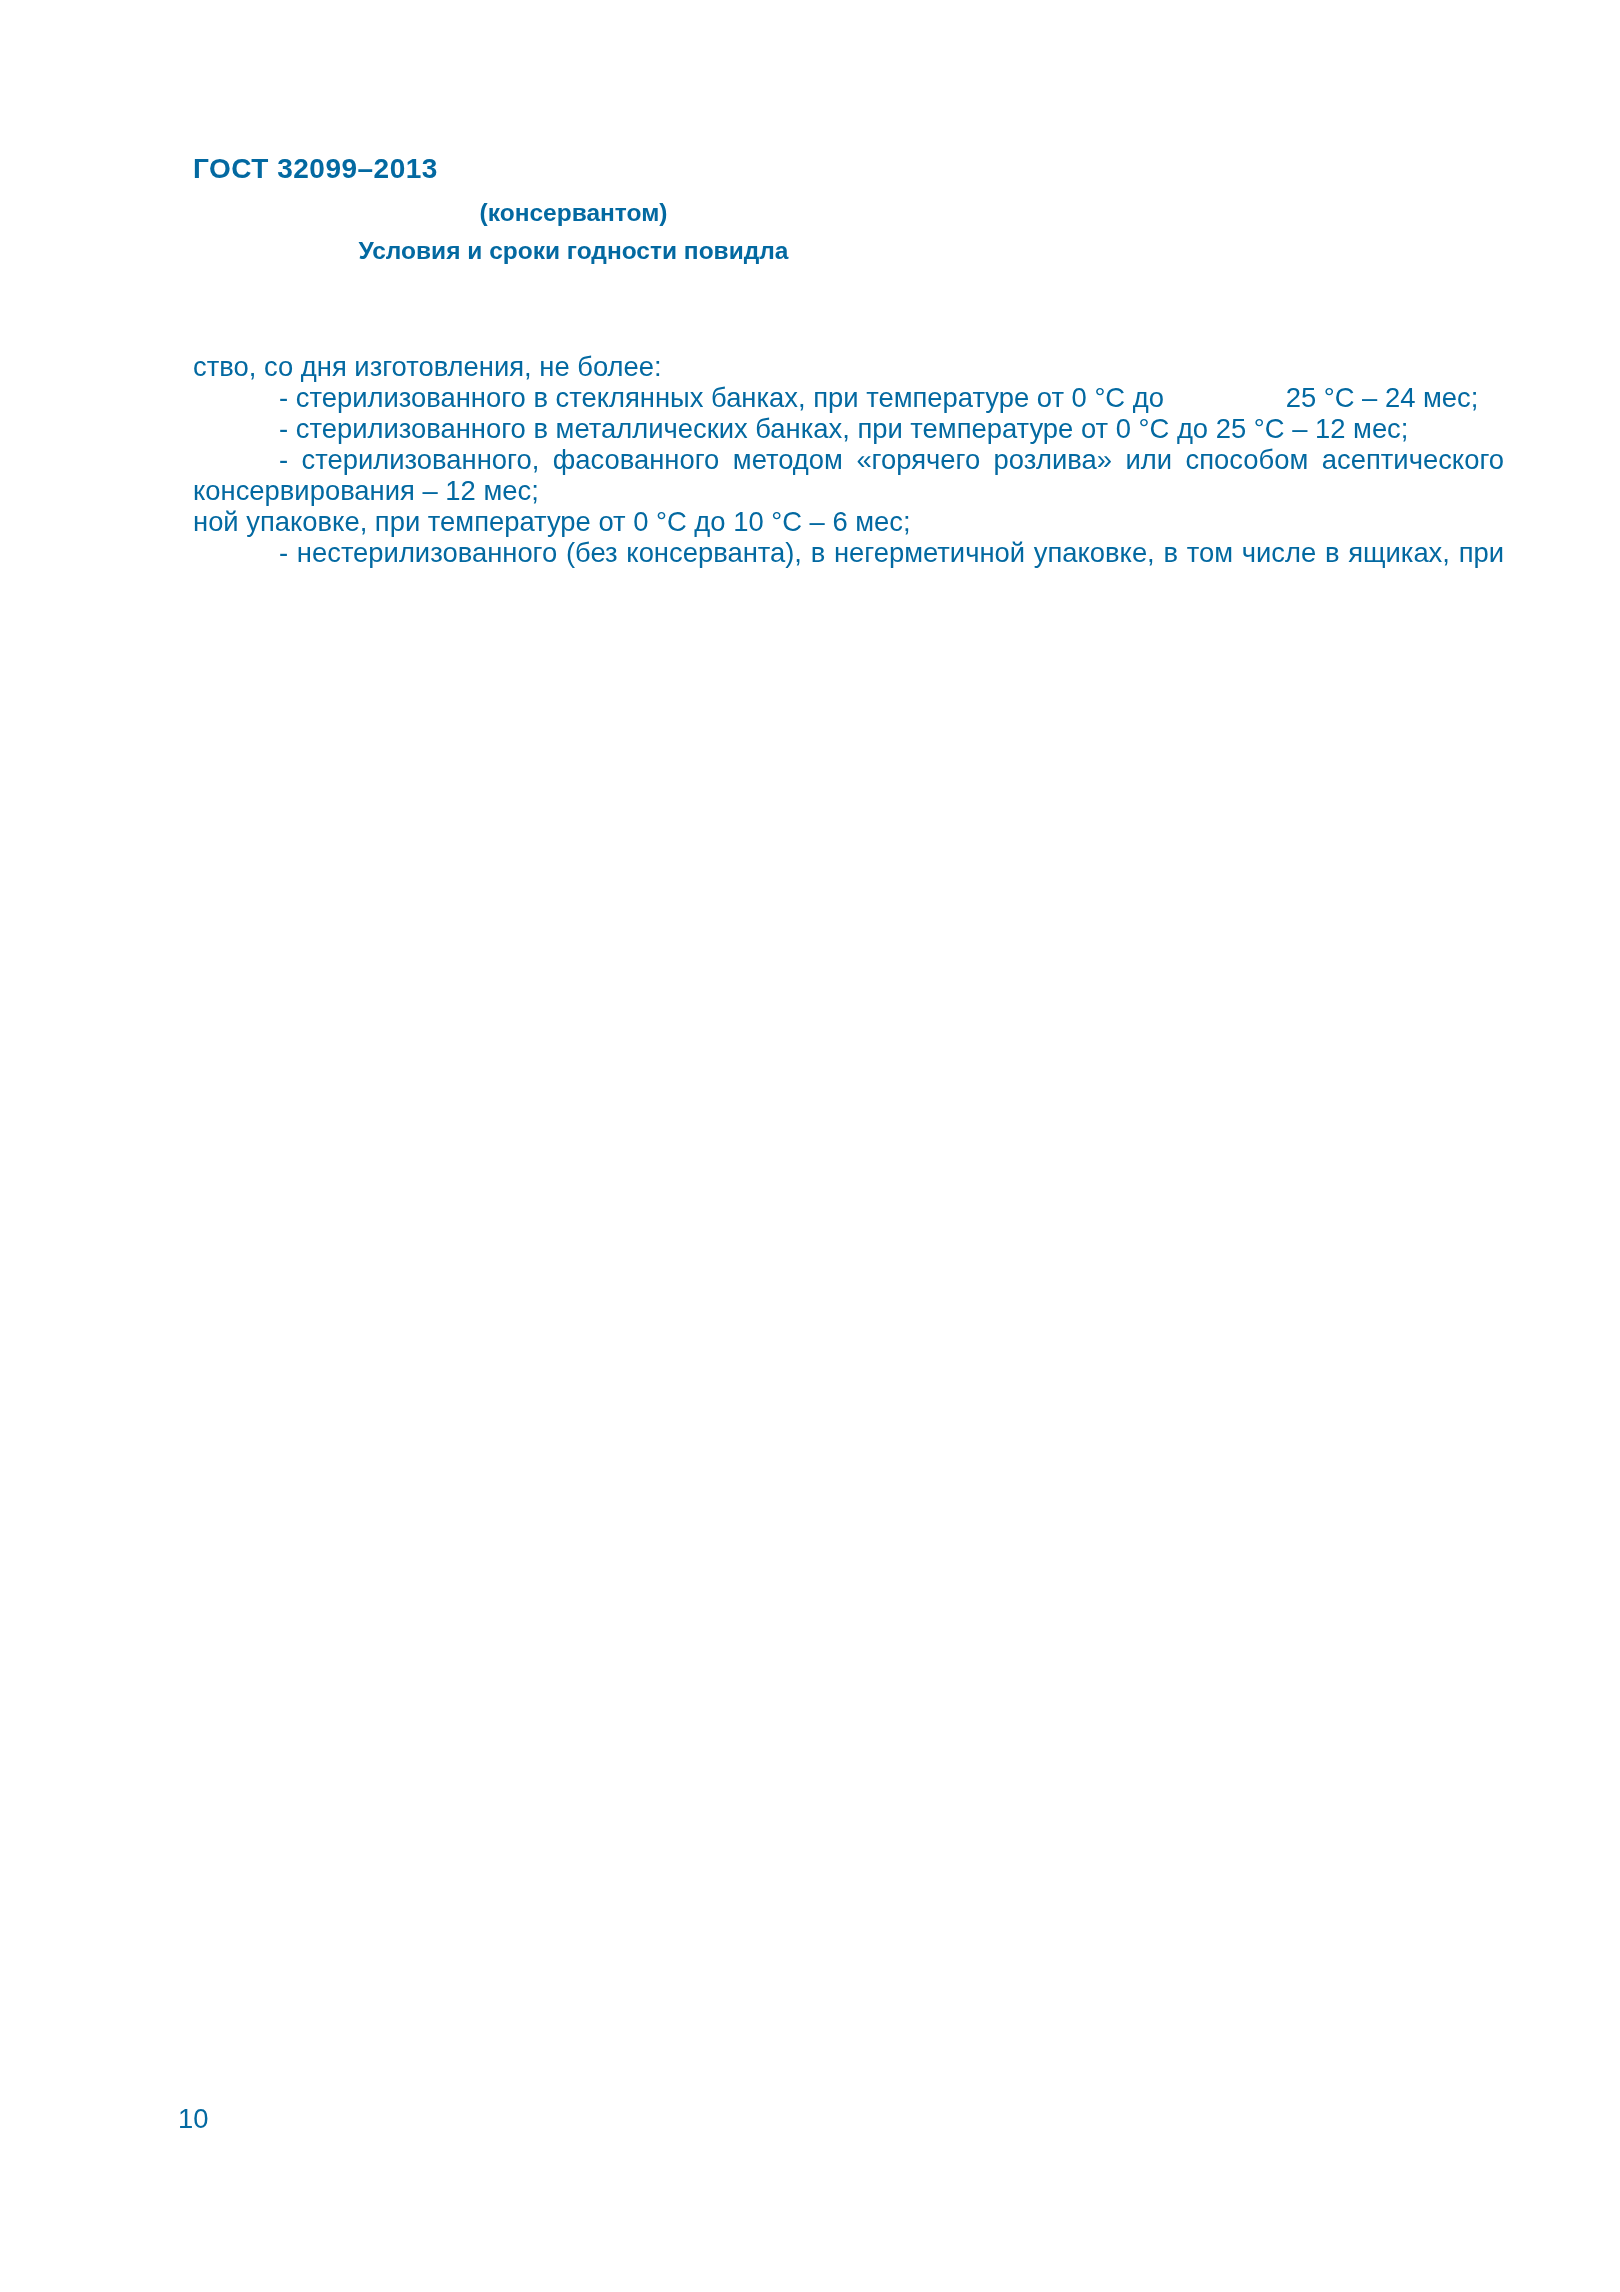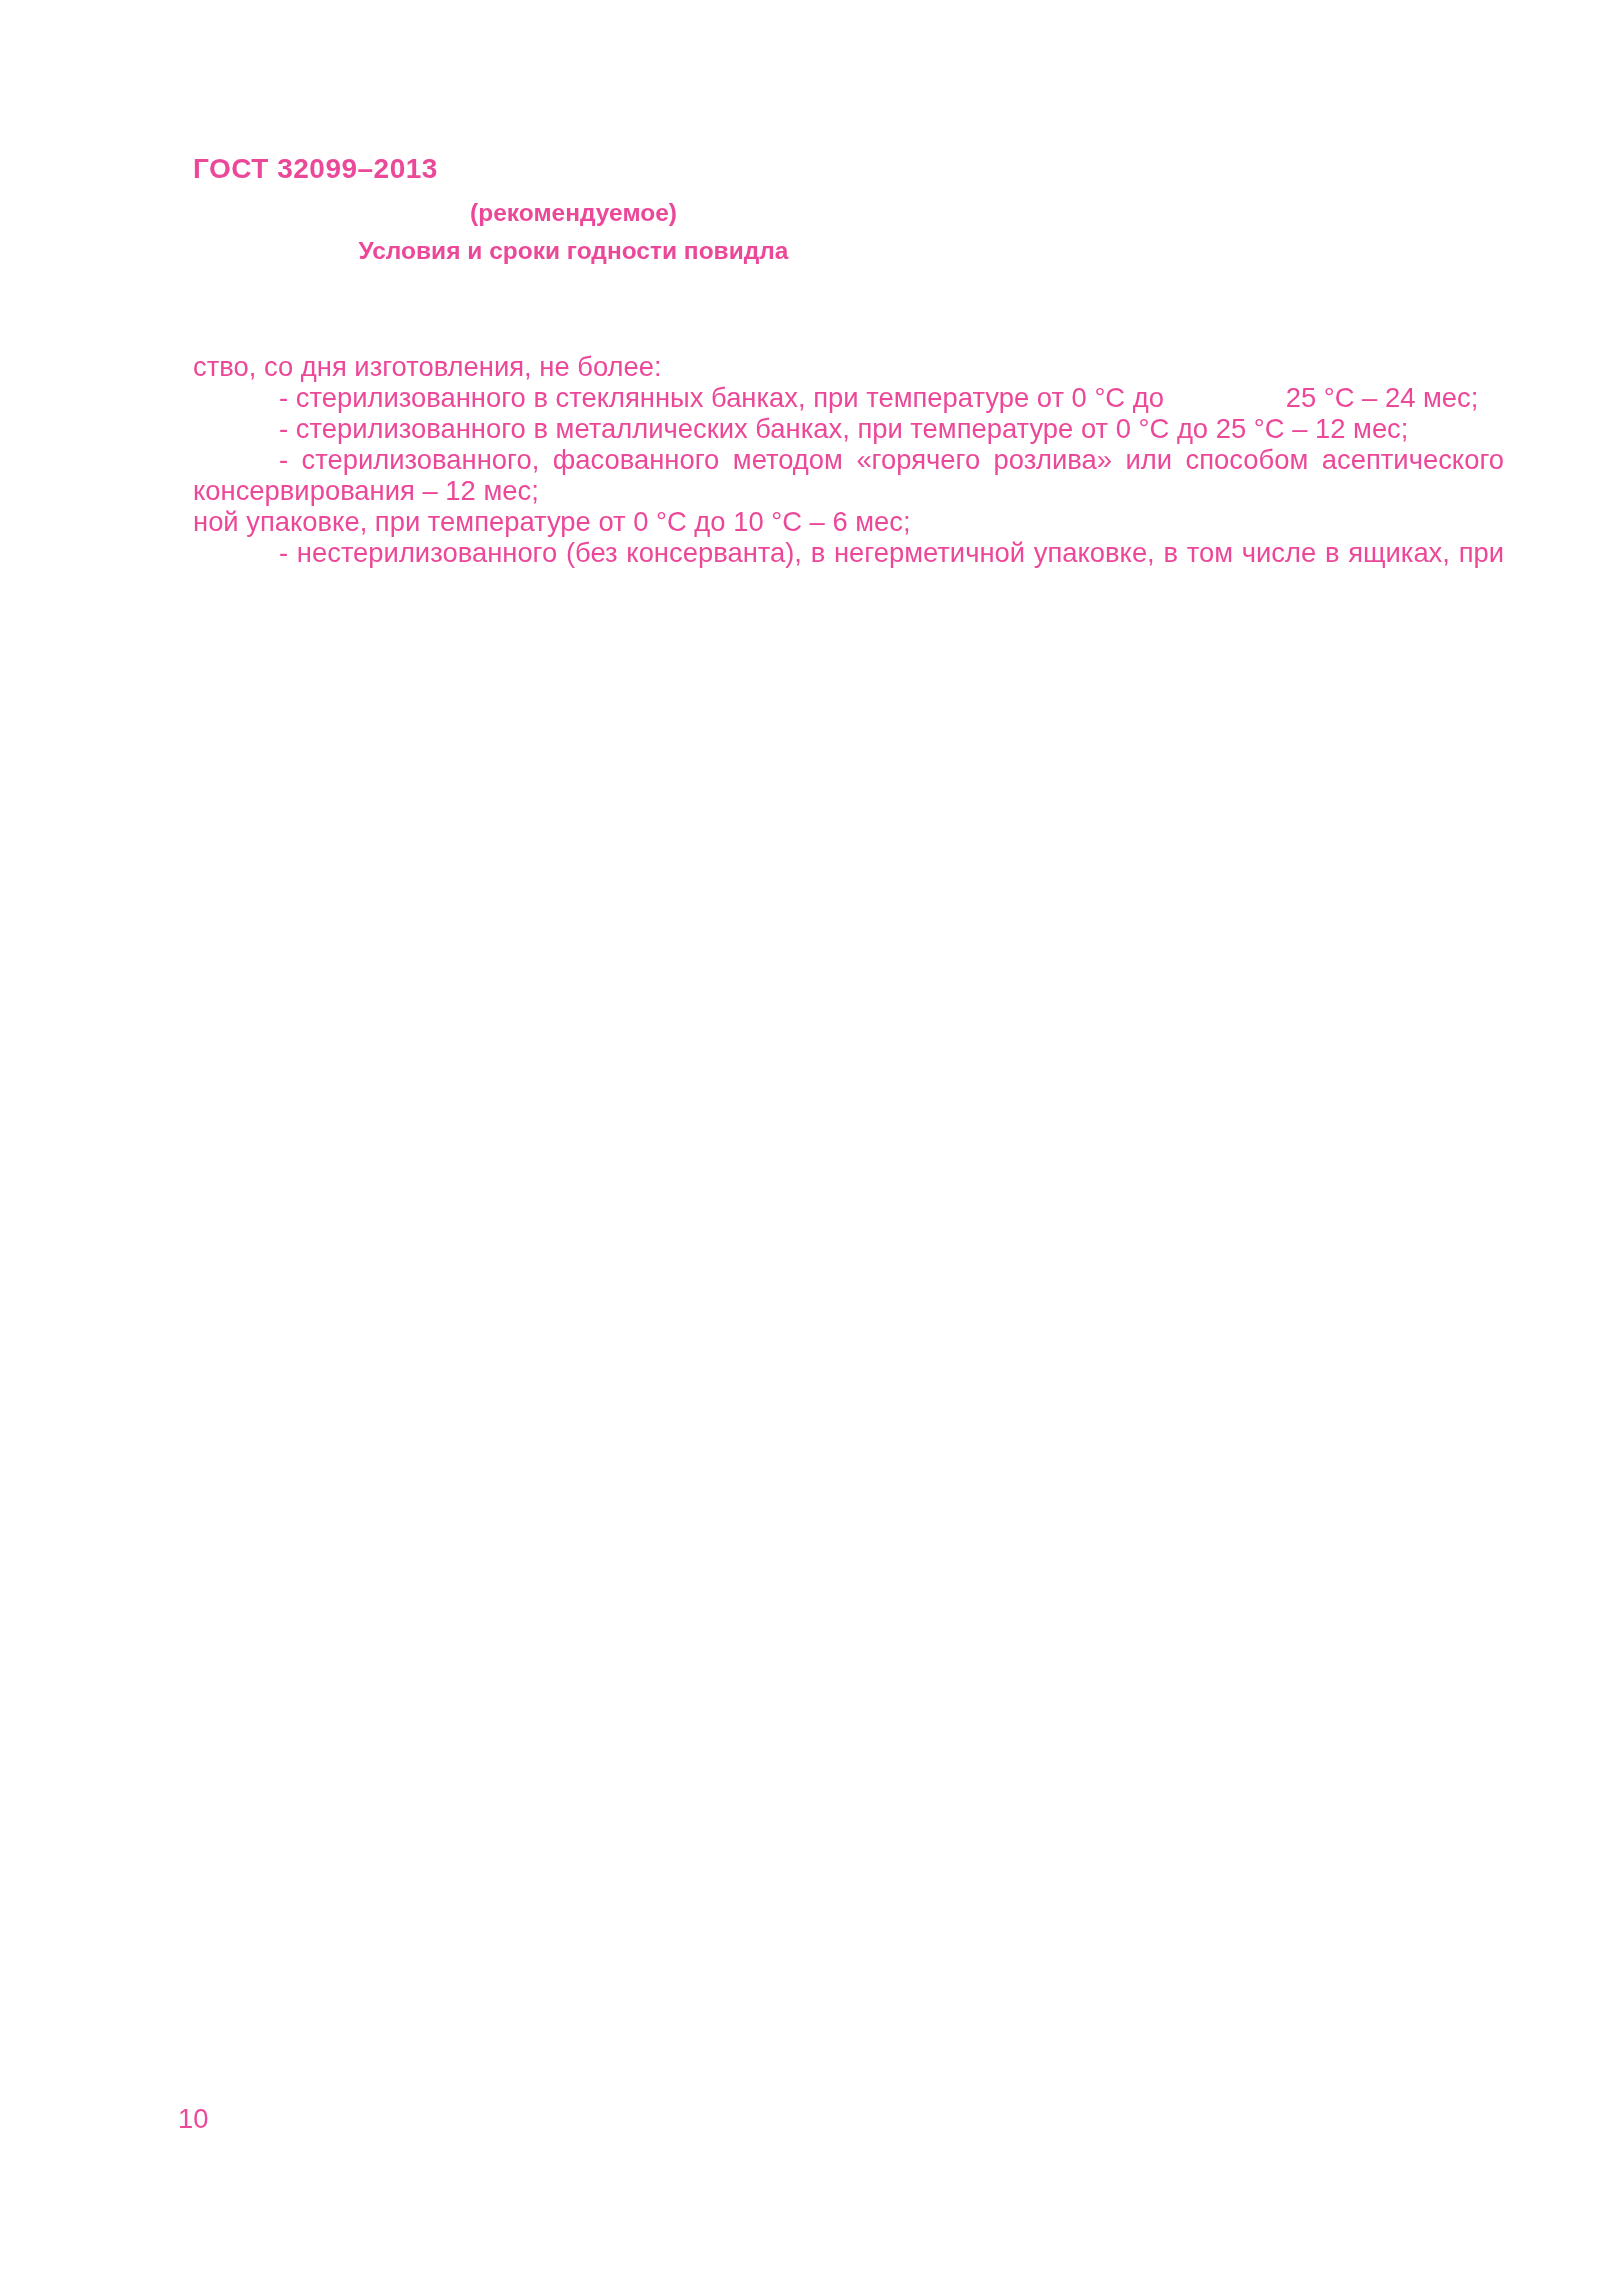--- a/index.html
+++ b/index.html
@@ -6,21 +6,21 @@
   html, body {
     margin: 0;
     padding: 0;
     background: #ffffff;
   }
   .page {
     position: relative;
     width: 1620px;
     height: 2221px;
     background: #ffffff;
-    color: #ec4899;
+    color: #0369a1;
     font-family: "Liberation Sans", "DejaVu Sans", sans-serif;
     overflow: hidden;
   }
   .doc-number {
     position: absolute;
     left: 193px;
     top: 153px;
     font-size: 28px;
     font-weight: bold;
     letter-spacing: 0.5px;
@@ -68,21 +68,21 @@
   }
 </style>
 </head>
 <body>
 
 <div class="page">
 
   <div class="doc-number">ГОСТ 32099–2013</div>
 
   <div class="appendix-title">
-    <div>(рекомендуемое)</div>
+    <div>(консервантом)</div>
     <div>Условия и сроки годности повидла</div>
   </div>
 
   <div class="body-text">
       <div class="line nowrap">ство, со дня изготовления, не более:</div>
       <div class="line indent-bullet nowrap">- стерилизованного в стеклянных банках, при температуре от 0 °С до&nbsp;&nbsp;&nbsp;&nbsp;&nbsp;&nbsp;&nbsp;&nbsp;&nbsp;&nbsp;&nbsp;&nbsp;&nbsp;&nbsp;&nbsp;&nbsp;25 °С – 24 мес;</div>
       <div class="line indent-bullet nowrap">- стерилизованного в металлических банках, при температуре от 0 °С до 25 °С – 12 мес;</div>
       <div class="line indent-bullet justify">- стерилизованного, фасованного методом «горячего розлива» или способом асептического</div>
       <div class="line nowrap">консервирования – 12 мес;</div>
       <div class="line nowrap">ной упаковке, при температуре от 0 °С до 10 °С – 6 мес;</div>

